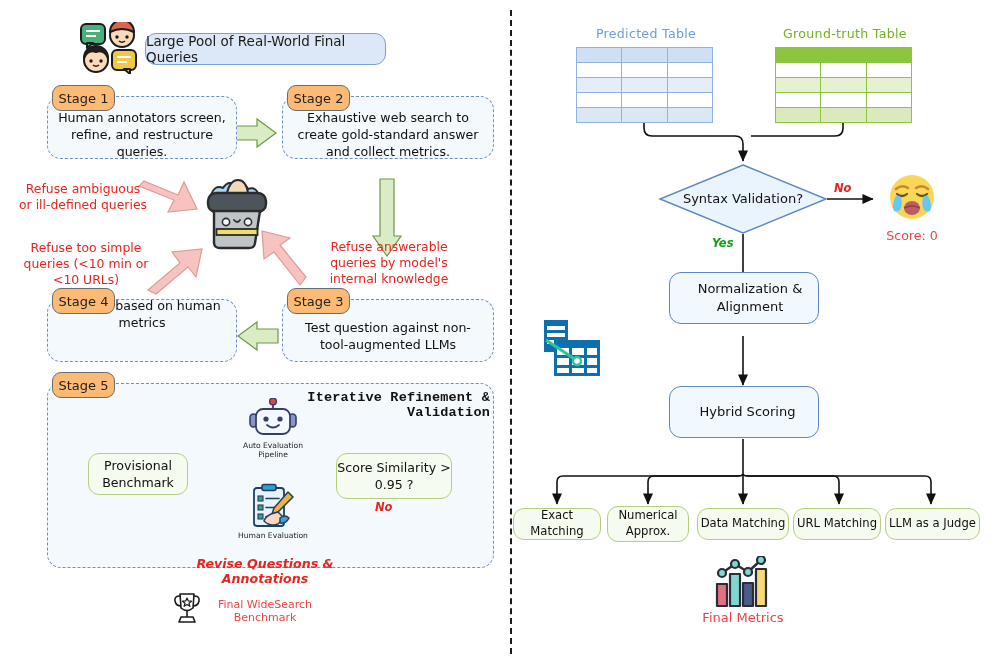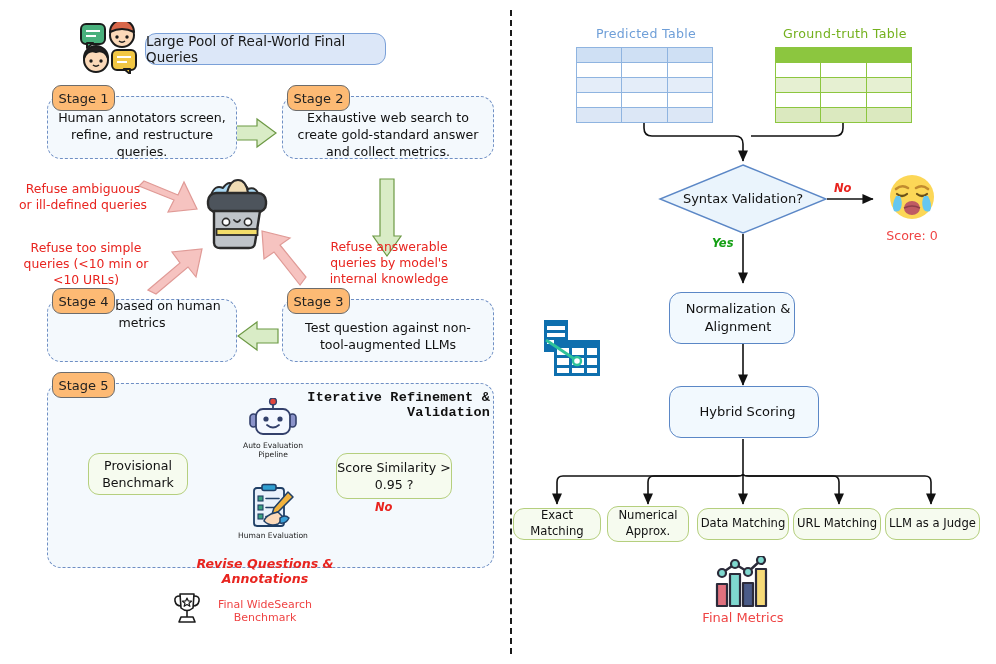--- a/index.html
+++ b/index.html
@@ -389,21 +389,21 @@
       <ellipse cx="28" cy="36" rx="8" ry="7" fill="#bf5b63"></ellipse>
       <path d="M20,36 q8,-4 16,0" stroke="#8e3f4a" stroke-width="1.6" fill="none"></path>
       <path d="M12,24 q-5,9 -2,15 q5,2 7,-3 q2,-6 -1,-12z" fill="#66c7f0"></path>
       <path d="M44,24 q5,9 2,15 q-5,2 -7,-3 q-2,-6 1,-12z" fill="#66c7f0"></path>
     </svg>
   </div>
   <div class="abs caption" style="left:874px;top:228px;width:76px;font-size:12.6px;">
     <span>Score: 0</span>
   </div>
 
-  <div class="abs blue-box" style="left:669px;top:292px;width:126px;height:52px;padding-left:12px;">
+  <div class="abs blue-box" style="left:669px;top:272px;width:150px;height:52px;padding-left:12px;">
     <span>Normalization &amp; Alignment</span>
   </div>
 
   <div class="abs blue-box" style="left:669px;top:386px;width:150px;height:52px;padding-left:7px;">
     <span>Hybrid Scoring</span>
   </div>
 
   <div class="abs" style="left:544px;top:318px;width:64px;height:62px;">
     <svg width="64" height="62" viewBox="0 0 64 62">
       <rect x="0" y="2" width="24" height="32" fill="#0e6fae"></rect>

